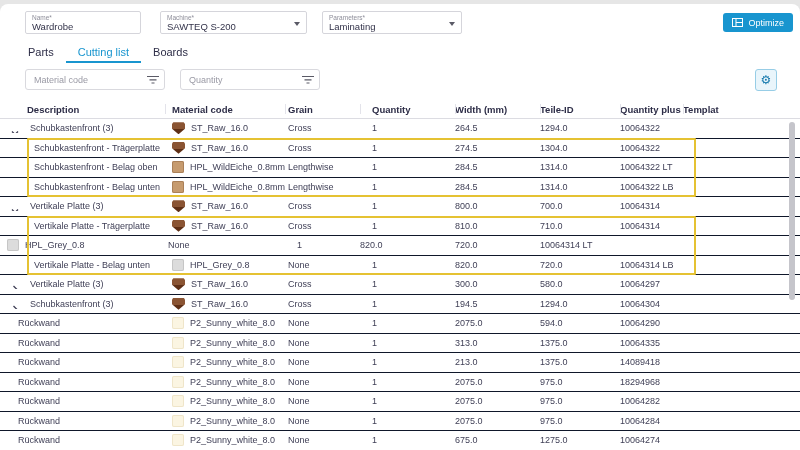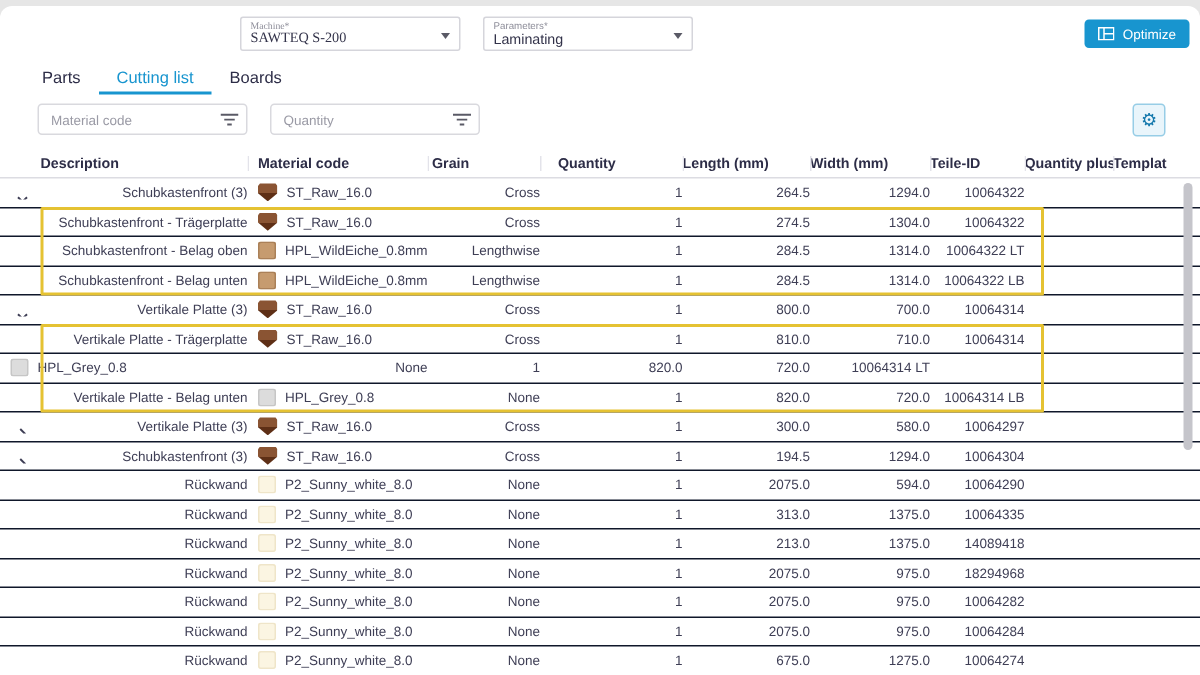--- a/index.html
+++ b/index.html
@@ -7,21 +7,21 @@
   body { background: #e6e6e6; font-family: "Liberation Sans", sans-serif; }
   .card { position: relative; margin-top: 4px; height: 446px; background: #fff; border-radius: 8px 8px 0 0; overflow: hidden; }
 
   
   .form-row { position: relative; height: 23px; margin-top: 7px; }
   .field { position: absolute; top: 0; height: 23px; border: 1px solid #d5d5db; border-radius: 2px; background: #fff; padding: 2px 14px 0 6px; }
   .field .flabel { display: block; font-size: 6.5px; line-height: 7px; color: #8d8d99; }
   .fvalue { display: block; font-size: 9.5px; line-height: 11px; color: #33334a; white-space: nowrap; }
   input.fvalue { border: 0; outline: 0; width: 100%; font-family: inherit; padding: 0; }
   .f-name { left: 25px; width: 116px; padding-right: 6px; }
-  .f-machine { left: 160px; width: 147px; font-family: Liberation Serif, serif; }
+  .f-machine { left: 160px; width: 147px; }
   .f-params { left: 322px; width: 140px; }
   .caret { position: absolute; right: 6px; top: 10px; width: 0; height: 0;
            border-left: 3.5px solid transparent; border-right: 3.5px solid transparent; border-top: 4px solid #5a5a66; }
   .optimize-btn { position: absolute; right: 7px; top: 2px; height: 19px; padding: 0 9px;
                   display: flex; align-items: center; gap: 5px; background: #1895cf; color: #fff;
                   border: 0; border-radius: 3px; font-size: 9px; font-family: inherit; cursor: pointer; }
 
   
   .tabs { display: flex; margin: 12px 0 0 16px; height: 17px; }
   .tab { padding: 0 12px; font-size: 11px; font-weight: normal; color: #2d2d47; border-bottom: 2px solid transparent; cursor: pointer; }
@@ -34,21 +34,21 @@
   .filter-input::placeholder { color: #9a9aa5; }
   .fi-material { left: 25px; width: 140px; }
   .fi-quantity { left: 180px; width: 140px; }
   .filter-icon { position: absolute; top: 6px; pointer-events: none; }
   .fic-1 { left: 147px; } .fic-2 { left: 302px; }
   .gear-btn { position: absolute; right: 23px; top: 0; width: 22px; height: 22px; background: #e9f5fb;
               border: 1px solid #97cde6; border-radius: 3px; color: #1579ad; font-size: 12px; line-height: 19px;
               text-align: center; cursor: pointer; font-family: inherit; }
 
   
-  .table { position: relative; margin-top: 9px; text-align: right; }
+  .table { position: relative; margin-top: 9px; }
   .grid-cols { display: grid; grid-template-columns: 165px 120px 75px 95px 85px 80px 63px 59px 1fr; align-items: center; }
   .thead { height: 19px; border-bottom: 1px solid #dcdce2; font-size: 9.5px; font-weight: bold; color: #2d2d47; }
   .thead > div { position: relative; height: 100%; display: flex; align-items: center; white-space: nowrap; overflow: hidden; }
   .thead > div:nth-child(n+2)::before { content: ""; position: absolute; left: 0; top: 4px; bottom: 4px; width: 1px; background: #e3e3ea; }
   .h-desc { padding-left: 27px; } .h-mat { padding-left: 7px; } .h-grain { padding-left: 3px; } .h-qty { padding-left: 12px; }
 
   .tbody { position: relative; height: 331px; overflow: hidden; }
   .trow { height: 19.5px; border-bottom: 1px solid #0f172a; font-size: 9px; color: #3e3e55; cursor: default; }
   .cell { white-space: nowrap; overflow: hidden; }
   .c-desc { position: relative; }
@@ -70,20 +70,24 @@
   .hl-box { position: absolute; left: 27px; width: 669px; border: 2px solid #e5c232; border-radius: 1px; pointer-events: none; }
 
   .sb-thumb { position: absolute; right: 5px; top: 3px; width: 6px; height: 178px; background: #c5c5cb; border-radius: 3px; cursor: pointer; }
 </style>
 </head>
 <body>
 
 <div class="card">
 
   <div class="form-row">
+    <div class="field f-name">
+      <span class="flabel">Name*</span>
+      <input class="fvalue" value="Wardrobe" style="">
+    </div>
     <div class="field f-machine">
       <span class="flabel">Machine*</span>
       <span class="fvalue">SAWTEQ S-200</span>
       <span class="caret"></span>
     </div>
     <div class="field f-params">
       <span class="flabel">Parameters*</span>
       <span class="fvalue">Laminating</span>
       <span class="caret"></span>
     </div>
@@ -122,21 +126,20 @@
     </svg>
     <button class="gear-btn"><span>⚙</span></button>
   </div>
 
   <div class="table">
     <div class="thead grid-cols">
       <div class="h-desc">Description</div>
       <div class="h-mat">Material code</div>
       <div class="h-grain">Grain</div>
       <div class="h-qty">Quantity</div>
-      <div>Length (mm)</div>
       <div>Width (mm)</div>
       <div>Teile-ID</div>
       <div>Quantity plus</div>
       <div>Templat</div>
     </div>
     <div class="tbody" id="tbody">
       <div class="sb-thumb"></div>
 
   <div class="trow grid-cols r-group">
     <div class="cell c-desc">

